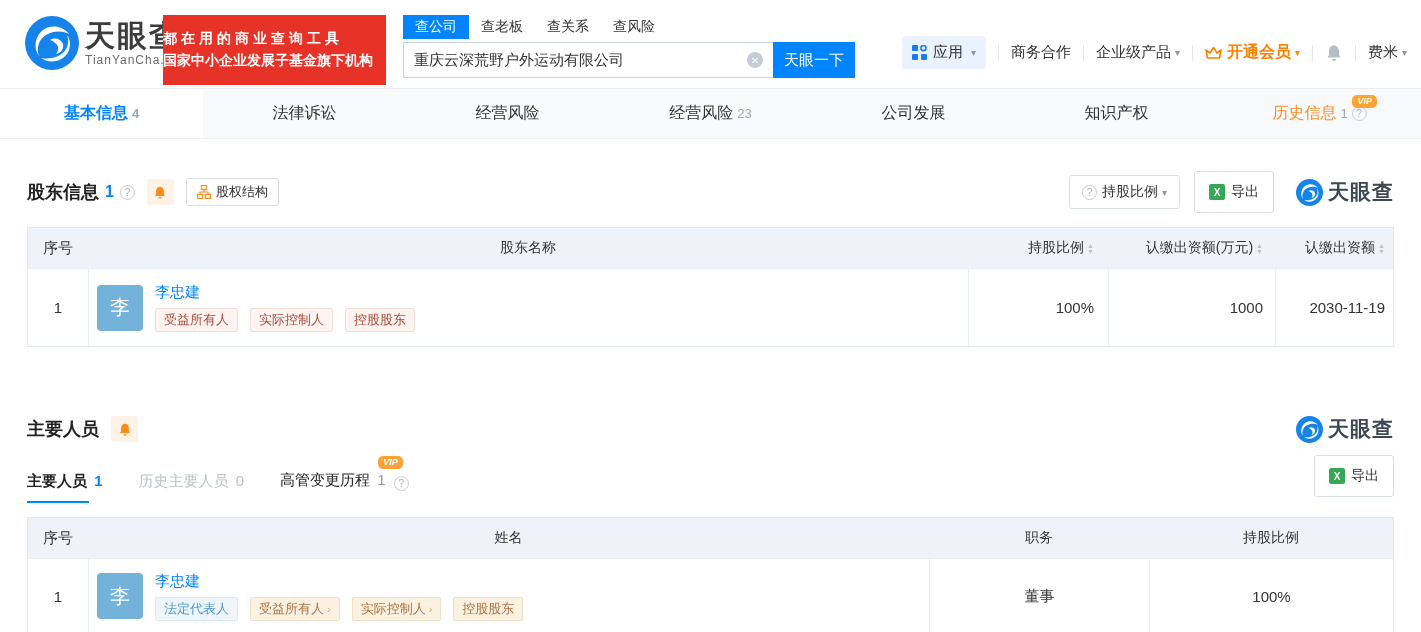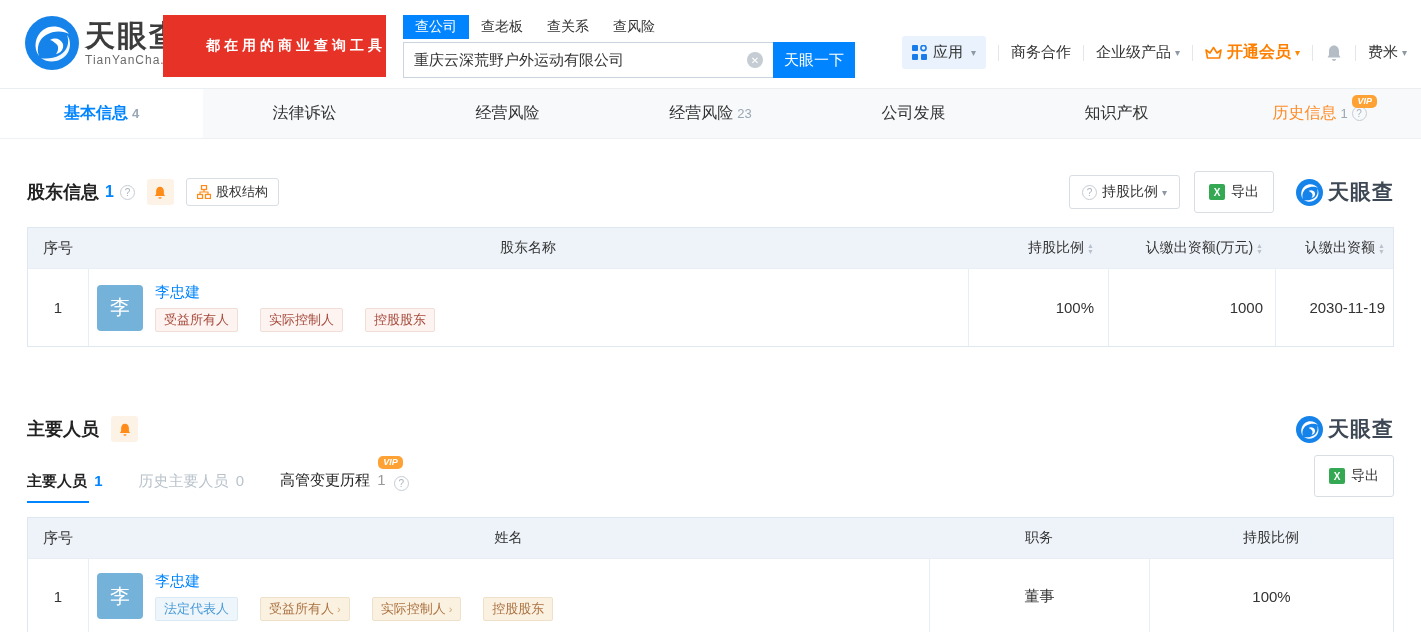--- a/index.html
+++ b/index.html
@@ -6,22 +6,22 @@
   body { font-family:"Liberation Sans","DejaVu Sans",sans-serif; background:#fff; color:#333; }
   .page { width:1421px; height:632px; position:relative; overflow:hidden; background:#fff; }
 
   
   .topbar { height:88px; position:relative; background:#fff; }
   .logo { position:absolute; left:25px; top:16px; display:flex; align-items:center; }
   .logo-swirl { width:54px; height:54px; }
   .logo-txt { margin-left:6px; }
   .logo-brand { font-size:30px; font-weight:bold; color:#3c3c3c; letter-spacing:2px; line-height:32px; }
   .logo-domain { font-size:12px; color:#6b6b6b; letter-spacing:1px; margin-top:1px; }
-  .slogan { position:absolute; left:163px; top:15px; width:223px; height:62px; background:#e73227; color:#fff;
-            display:flex; flex-direction:column; justify-content:center; align-items:flex-end; }
+  .slogan { position:absolute; left:163px; top:15px; width:223px; height:70px; background:#e73227; color:#fff;
+            display:flex; flex-direction:column; justify-content:center; align-items:flex-start; }
   .slogan-l1 { font-size:14px; font-weight:bold; letter-spacing:4px; }
   .slogan-l2 { font-size:14px; font-weight:bold; margin-top:4px; }
 
   .searchbox { position:absolute; left:395px; top:14px;margin-left:8px; }
   .stabs { display:flex; align-items:center; height:26px; }
   .stab { font-size:14px; color:#333; padding:3px 12px; cursor:pointer; }
   .stab.active { background:#0084ff; color:#fff; }
   .srow { display:flex; margin-top:2px; }
   .sinput-wrap { position:relative; width:370px; }
   .sinput { width:370px; height:36px; border:1px solid #c9d4de; border-right:none; font-size:15px; color:#333;
@@ -99,21 +99,21 @@
   .t1 .tbl-row .cell { border-left:1px solid #e7eef5; height:100%; }
   .t1 .tbl-row .c-idx { border-left:none; }
   .num-cell { justify-content:flex-end; font-size:15px; color:#333; }
 
   .person { display:flex; align-items:center; padding-left:8px; }
   .avatar { width:46px; height:46px; border-radius:4px; background:#75b2da; color:#fff; font-size:20px;
             display:flex; align-items:center; justify-content:center; flex:none; }
   .pinfo { margin-left:12px; }
   .pname { color:#0084ff; font-size:15px; cursor:pointer; display:inline-block; }
   .ptags { display:flex; margin-top:6px; }
-  .tag { font-size:13px; padding:2px 8px; border-radius:2px; margin-right:22px; white-space:nowrap; display:inline-flex; align-items:center; }
+  .tag { font-size:13px; padding:2px 8px; border-radius:2px; margin-right:12px; white-space:nowrap; display:inline-flex; align-items:center; }
   .tag-red { color:#a5493a; background:#fdf3f0; border:1px solid #f1ded7; }
   .tag-orange { color:#aa7242; background:#fbf1e1; border:1px solid #efe1c9; }
   .tag-blue { color:#4a9ad5; background:#eef6fc; border:1px solid #d9eaf6; }
   .tag .chev { font-size:11px; color:#cfa878; margin-left:3px; }
   .tag .chev::before { content:"›"; }
 
   
   .members-head { margin-top:68px; }
   .subtabs { display:flex; align-items:flex-end; margin-top:28px; position:relative; }
   .subtab { font-size:15px; color:#222; margin-right:36px; padding-bottom:12px; position:relative; cursor:pointer; }
@@ -151,20 +151,21 @@
         <path d="M25 24 C30 21 36 23 38 28 C39 33 36 37 31 38 C34 34 34 29 30 27 C28 25 26 24 25 24 Z" fill="#fff"></path>
       </svg>
       <div class="logo-txt">
         <div class="logo-brand">天眼查</div>
         <div class="logo-domain">TianYanCha.com</div>
       </div>
     </div>
 
     <div class="slogan">
       <div class="slogan-l1">都在用的商业查询工具</div>
+      <div class="slogan-l2">国家中小企业发展子基金旗下机构</div>
     </div>
 
     <div class="searchbox">
       <div class="stabs">
         <span class="stab active">查公司</span>
         <span class="stab">查老板</span>
         <span class="stab">查关系</span>
         <span class="stab">查风险</span>
       </div>
       <div class="srow">

